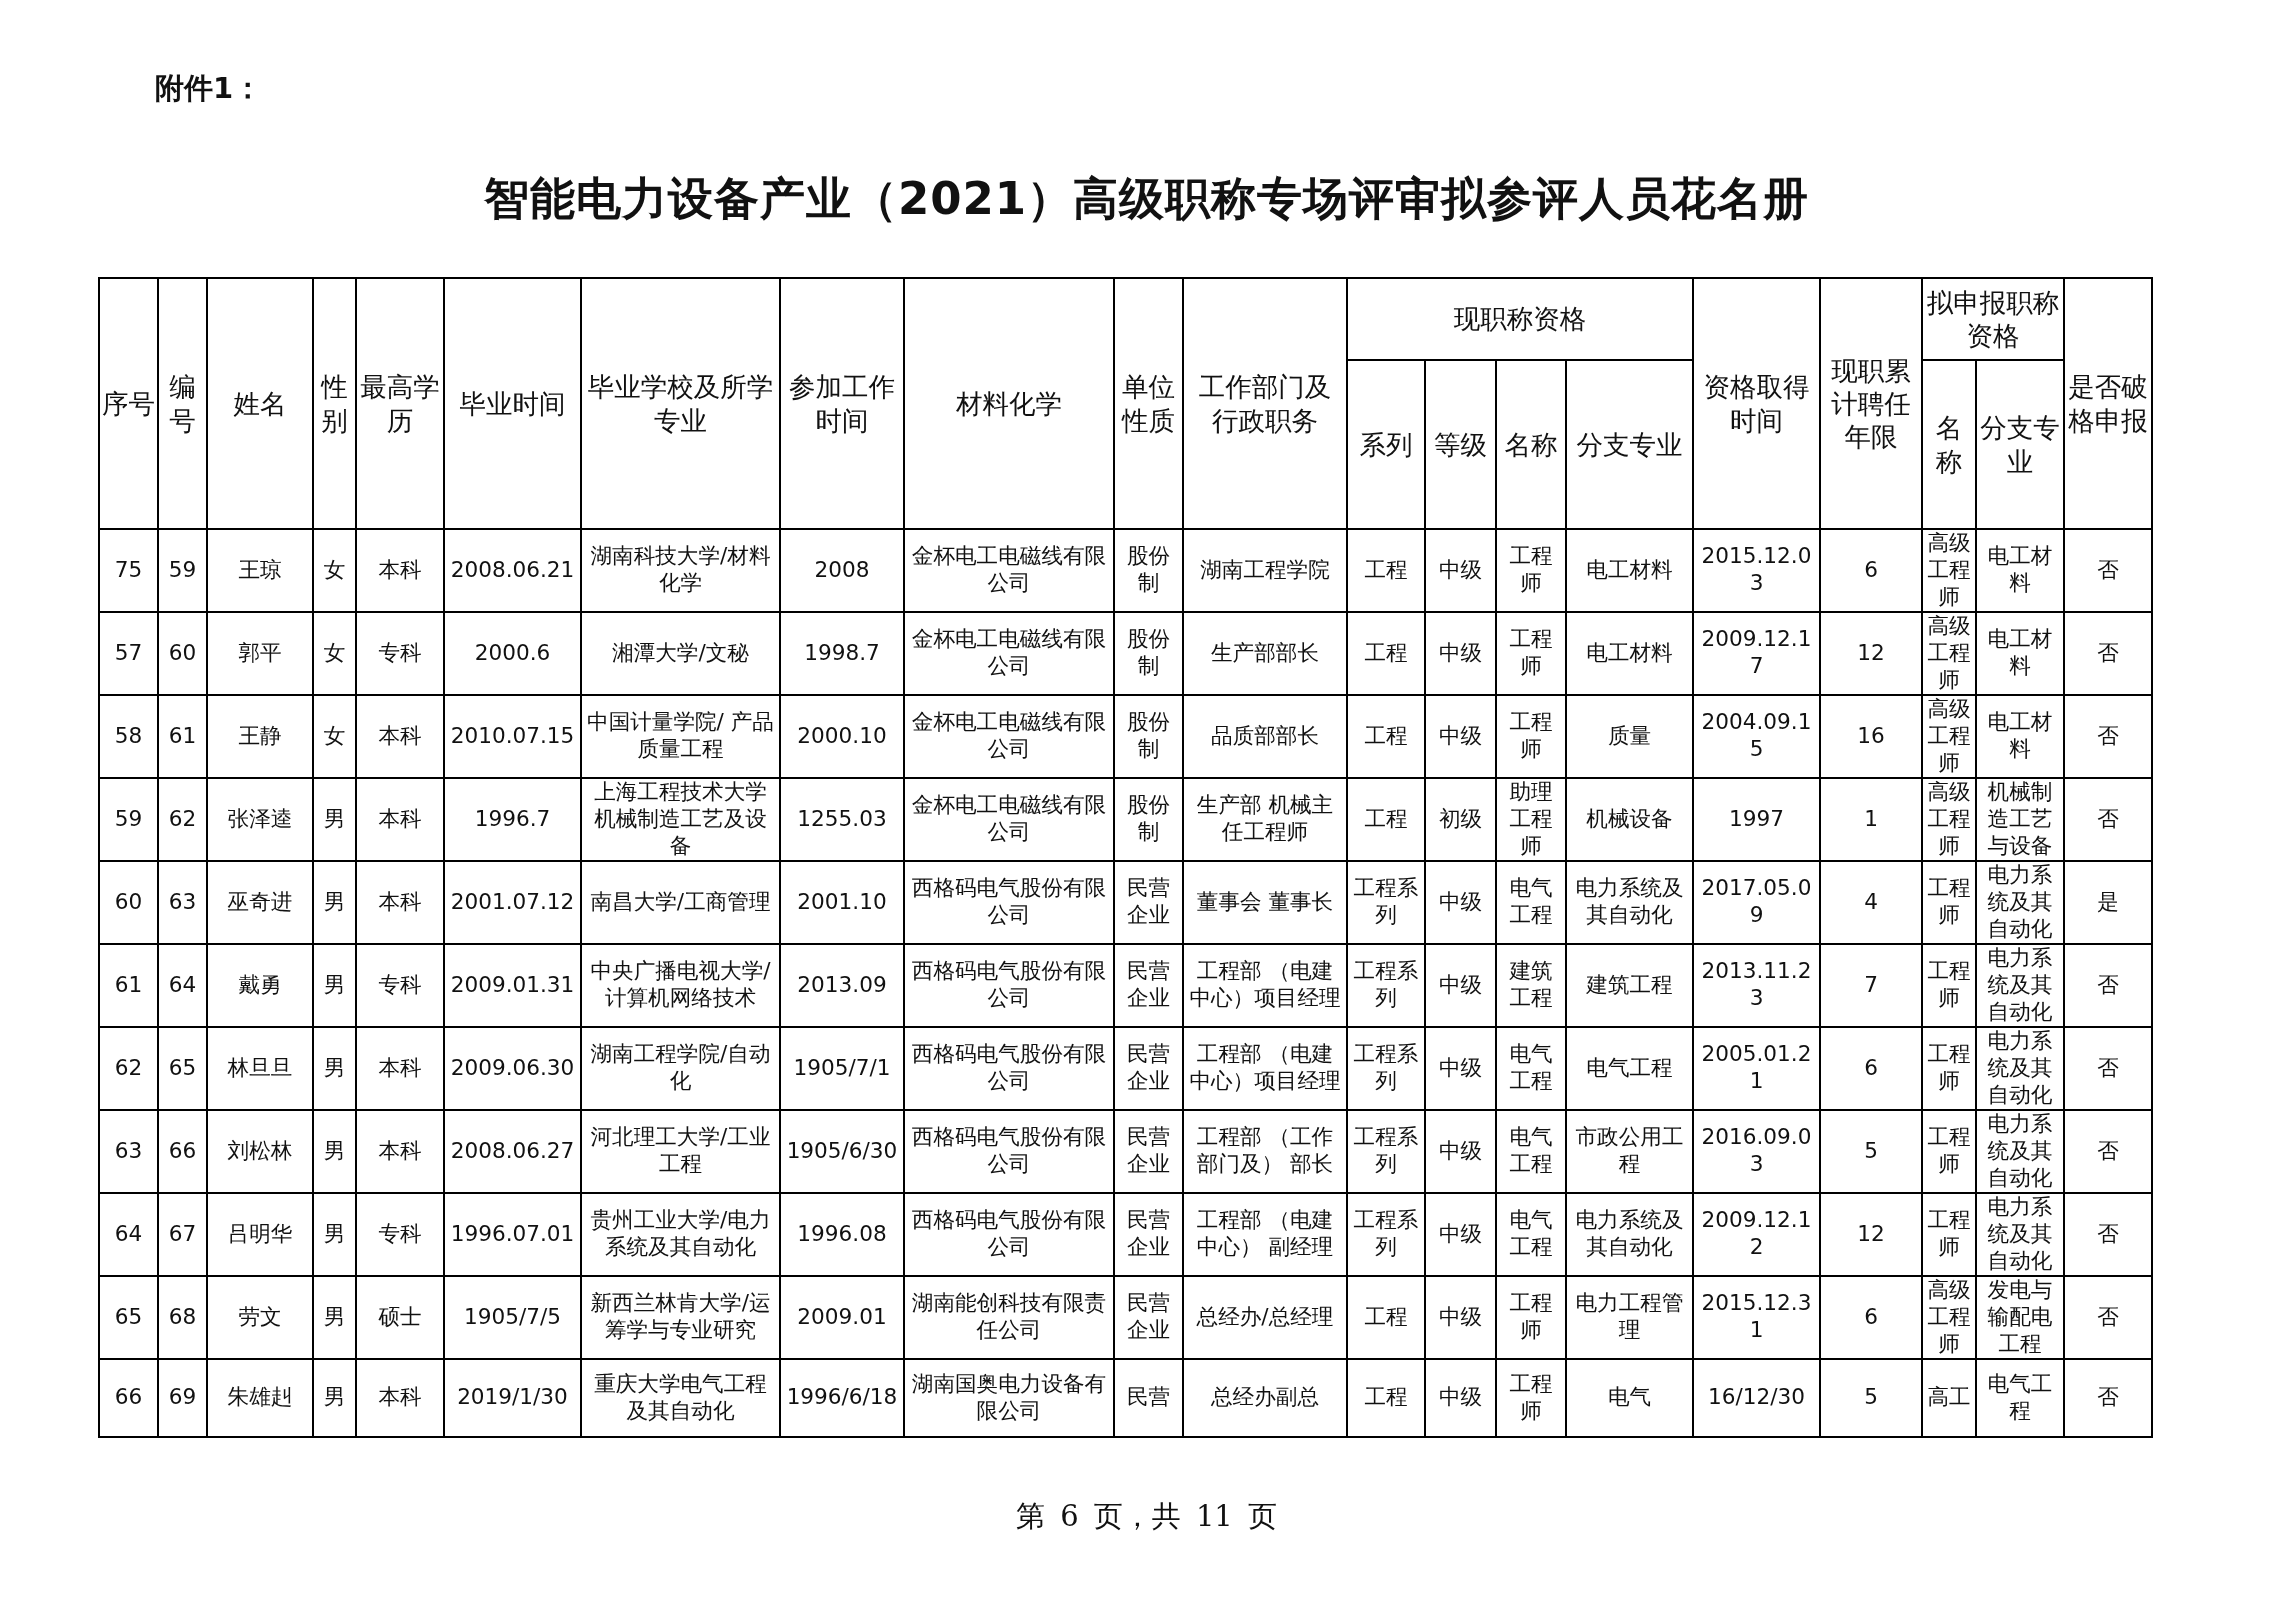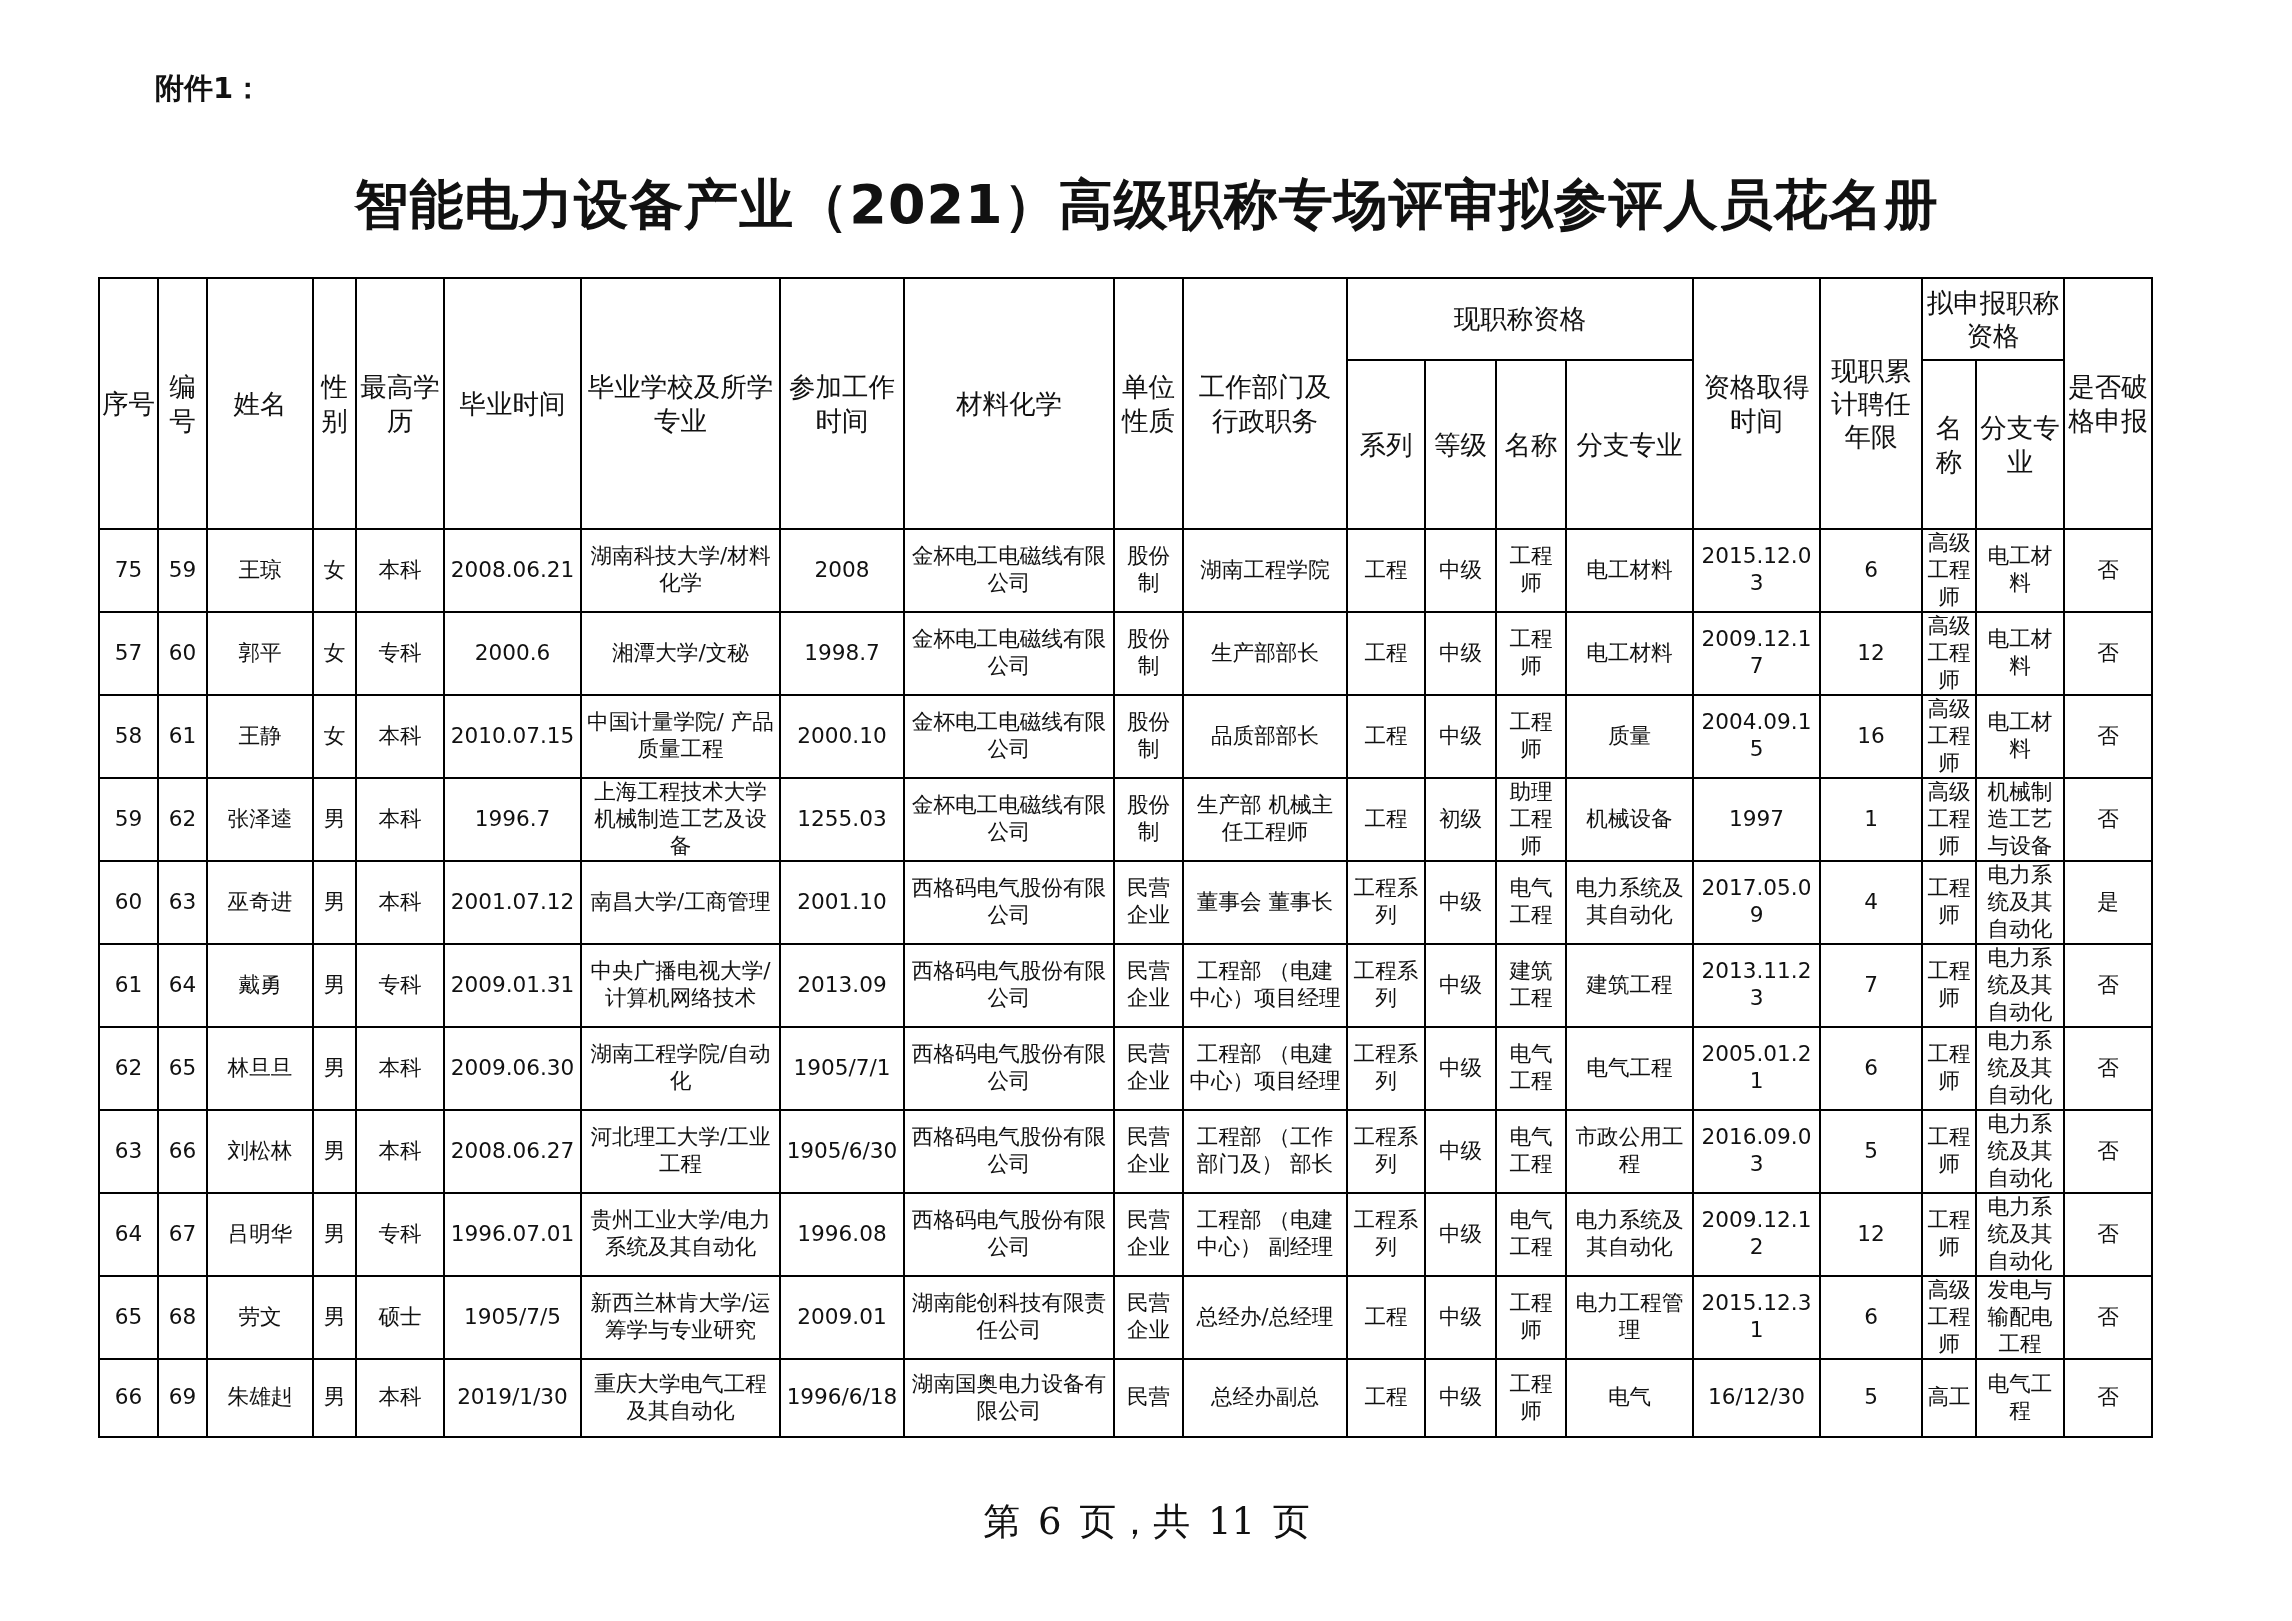--- a/index.html
+++ b/index.html
@@ -1,33 +1,33 @@
 <!DOCTYPE html>
 <html><head>
 <meta charset="utf-8">
 <style>
   html, body { margin: 0; padding: 0; background: #ffffff; }
   body { width: 2293px; height: 1621px; position: relative; overflow: hidden;
          font-family: "DejaVu Serif", "Liberation Serif", serif; color: #111; }
   .attach { position: absolute; left: 155px; top: 69px; font-size: 29px; font-weight: bold;
             font-family: "DejaVu Sans", "Liberation Sans", sans-serif; }
   .title { position: absolute; left: 0; width: 2293px; top: 169px; text-align: center;
-           font-size: 54px; font-weight: bold; letter-spacing: 1px;
+           font-size: 45px; font-weight: bold; letter-spacing: 1px;
            font-family: "DejaVu Sans", "Liberation Sans", sans-serif; }
   table.roster { position: absolute; left: 98px; top: 277px; border-collapse: collapse;
                  table-layout: fixed; width: 2088px; }
   table.roster th, table.roster td { border: 2.9px solid #000; text-align: center; vertical-align: middle;
                  padding: 0 2px; overflow: hidden; word-break: break-all; line-height: 1.25; }
   table.roster th { font-weight: normal; font-size: 26.5px; font-family: "DejaVu Sans", "Liberation Sans", sans-serif; }
   table.roster td { font-size: 21.6px; height: 76px; font-family: "DejaVu Sans", "Liberation Sans", sans-serif; }
   td.num { font-family: "Liberation Serif", "DejaVu Serif", serif; font-size: 22.5px; }
   tr.h1 th { height: 80px; }
   tr.h2 th { height: 167px; }
   th.vert { line-height: 1.2; }
-  .footer { position: absolute; left: 0; width: 2293px; top: 1497px; text-align: center; font-size: 37px;
+  .footer { position: absolute; left: 0; width: 2293px; top: 1497px; text-align: center; font-size: 29px;
             font-family: "DejaVu Serif", "Liberation Serif", serif; word-spacing: 5.9px; }
 </style>
 </head>
 <body>
 
 <div class="attach">附件1：</div>
 <div class="title">智能电力设备产业（2021）高级职称专场评审拟参评人员花名册</div>
 
 <table class="roster">
   <colgroup>

